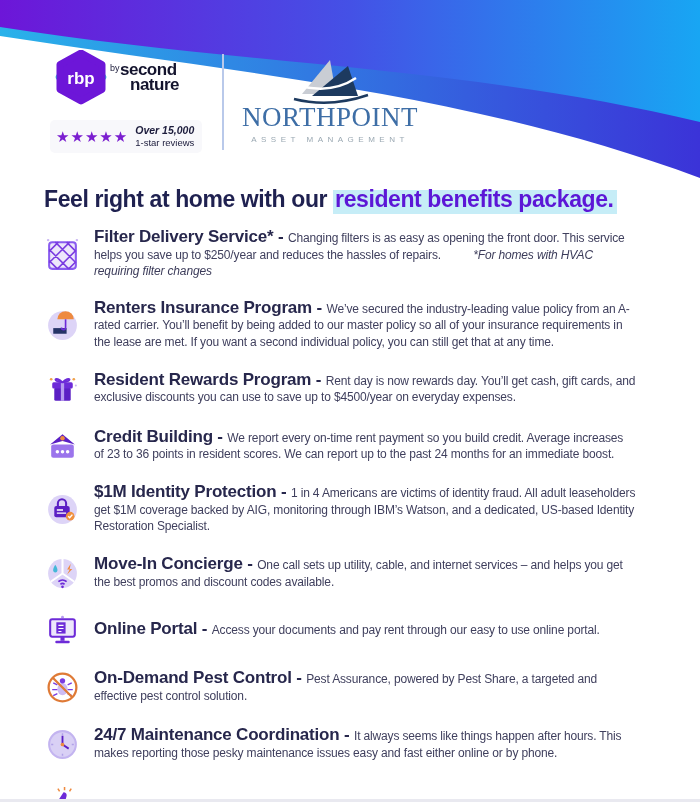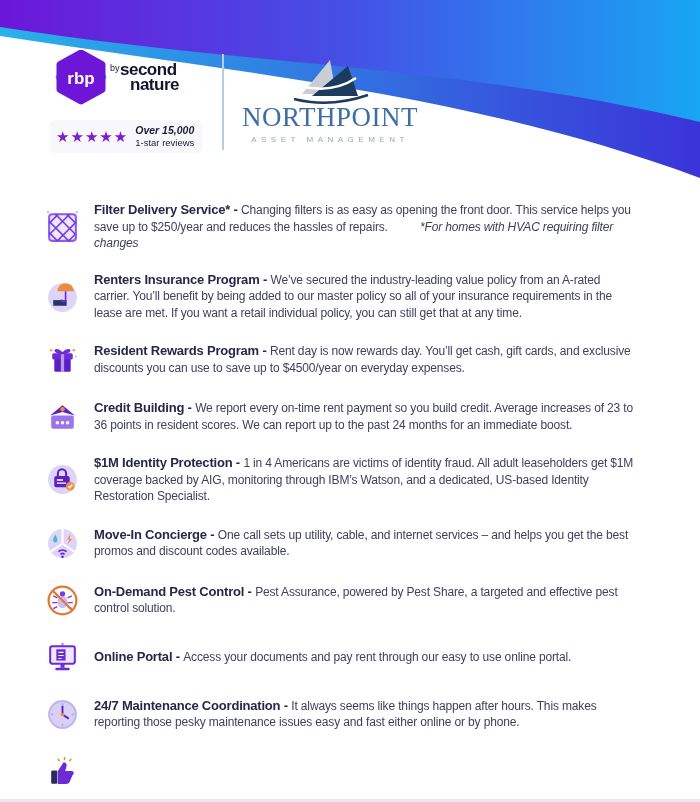--- a/index.html
+++ b/index.html
@@ -20,21 +20,21 @@
   .main { position:absolute; top:186px; left:44px; width:625px; }
   h1.title { font-size:23px; letter-spacing:-0.4px; color:#1f2150; font-weight:600; white-space:nowrap; }
   h1.title .hl { color:#5c17d6; font-weight:800;
     background:linear-gradient(180deg, rgba(198,237,247,0) 16%, #c6edf7 16%, #c6edf7 100%);
     padding:0 3px 2px 2px; }
 
   .blist { margin-top:16px; display:flex; flex-direction:column; gap:20px; width:592px; }
   .row { display:flex; align-items:center; gap:13px; }
   .bicon { width:37px; height:37px; flex:0 0 37px; }
   .btxt { font-size:12px; line-height:16.5px; letter-spacing:-0.15px; color:#40405e; width:578px; }
-  .btxt b { font-size:13px; color:#27274c; letter-spacing:-0.2px;text-align:right; }
+  .btxt b { font-size:17px; color:#27274c; letter-spacing:-0.2px;text-align:right; }
   .btxt i { color:#3c3c5a;margin-left:29px; }
 
   .footer-strip { position:absolute; bottom:0; left:0; width:700px; height:3px; background:#e9e9f0; }
 </style>
 </head>
 <body>
 
 <div class="page">
 
   <svg class="wave" viewBox="0 0 700 190" preserveAspectRatio="none">
@@ -80,41 +80,42 @@
         <polygon points="72,46 108,16 118,46" fill="#1d3a5f"></polygon>
         <path d="M60 36 Q92 44 116 28" stroke="#ffffff" stroke-width="2.5" fill="none"></path>
         <path d="M54 49 q36 9 74 -4" stroke="#1d3a5f" stroke-width="2.5" fill="none"></path>
         <text x="90" y="76" text-anchor="middle" font-family="Liberation Serif, serif" font-size="27" fill="#3e6ea6" letter-spacing="0.5">NORTHPOINT</text>
         <text x="90" y="92" text-anchor="middle" font-size="8" letter-spacing="4.5" fill="#9aa8b2">ASSET MANAGEMENT</text>
       </svg>
     </div>
   </div>
 
   <div class="main">
+    <h1 class="title"><span>Feel right at home with our </span><span class="hl">resident benefits package.</span></h1>
 
     <div class="blist">
 
       <div class="row">
         <svg class="bicon" viewBox="0 0 36 36">
           <rect x="5" y="6" width="26" height="26" rx="3" fill="#ede7fb" stroke="#8a5cf0" stroke-width="2"></rect>
           <path d="M5 15 L14 6 M5 26 L25 6 M13 32 L31 14 M24 32 L31 25 M22 6 L31 15 M11 6 L31 26 M5 13 L24 32 M5 24 L13 32" stroke="#7a3be0" stroke-width="1.5" fill="none"></path>
           <circle cx="4" cy="4" r="1.2" fill="#c9b6f2"></circle>
             <circle cx="32" cy="4" r="1.2" fill="#c9b6f2"></circle>
         </svg>
         <p class="btxt"><b>Filter Delivery Service* - </b><span>Changing filters is as easy as opening the front door. This service helps you save up to $250/year and reduces the hassles of repairs.</span><i> *For homes with HVAC requiring filter changes</i></p>
       </div>
 
       <div class="row">
         <svg class="bicon" viewBox="0 0 36 36">
           <circle cx="18" cy="19" r="14" fill="#ddd4f7"></circle>
           <path d="M9 21.5 h13 v5.5 h-13 z" fill="#253368"></path>
           <path d="M13 13 a8 8 0 0 1 16 0 Z" fill="#ee8a3f"></path>
           <path d="M21 13 v8 a2 2 0 0 1 -4 0" stroke="#6d2bd8" stroke-width="1.6" fill="none"></path>
         </svg>
-        <p class="btxt"><b>Renters Insurance Program - </b><span>We’ve secured the industry-leading value policy from an A-rated carrier. You’ll benefit by being added to our master policy so all of your insurance requirements in the lease are met. If you want a retail individual policy, you can still get that at any time.</span></p>
+        <p class="btxt"><b>Renters Insurance Program - </b><span>We’ve secured the industry-leading value policy from an A-rated carrier. You’ll benefit by being added to our master policy so all of your insurance requirements in the lease are met. If you want a second individual policy, you can still get that at any time.</span></p>
       </div>
 
       <div class="row">
         <svg class="bicon" viewBox="0 0 36 36">
           <rect x="10" y="17" width="16" height="13" rx="1.5" fill="#5b1fc4"></rect>
           <rect x="8" y="12" width="20" height="6" rx="1.5" fill="#6d2bd8"></rect>
           <rect x="16.4" y="12" width="3.2" height="18" fill="#b79bf0"></rect>
           <path d="M18 12 c-7 -7 -11 -1 0 0 c7 -7 11 -1 0 0" stroke="#6d2bd8" stroke-width="1.8" fill="none"></path>
           <circle cx="7" cy="9" r="1.3" fill="#f0a24a"></circle>
             <circle cx="29" cy="9" r="1.3" fill="#f0a24a"></circle>
@@ -154,43 +155,43 @@
           <path d="M11 9.5 c2.8 4 2.8 7.5 0 7.5 c-2.8 0 -2.8 -3.5 0 -7.5" fill="#45b8d8"></path>
           <path d="M26 8.5 l-3.5 5.5 h2.5 l-2.5 5 5 -5.5 h-2.5 z" fill="#ef8a3d"></path>
           <path d="M14 26 a6 6 0 0 1 8 0 M16 28.5 a3 3 0 0 1 4 0" stroke="#6d2bd8" stroke-width="1.6" fill="none"></path>
           <circle cx="18" cy="31" r="1.3" fill="#6d2bd8"></circle>
         </svg>
         <p class="btxt"><b>Move-In Concierge - </b><span>One call sets up utility, cable, and internet services – and helps you get the best promos and discount codes available.</span></p>
       </div>
 
       <div class="row">
         <svg class="bicon" viewBox="0 0 36 36">
-          <circle cx="18" cy="18" r="13.5" fill="#ffffff" stroke="#df7a36" stroke-width="2.2"></circle>
-          <ellipse cx="18" cy="19.5" rx="5" ry="6" fill="#cdbcf4"></ellipse>
-          <circle cx="18" cy="11.5" r="2.6" fill="#7a3be0"></circle>
-          <path d="M13 15.5 l-4 -2 M13 20 h-5 M13 24 l-4 2 M23 15.5 l4 -2 M23 20 h5 M23 24 l4 2" stroke="#7a3be0" stroke-width="1.3"></path>
-          <path d="M8.5 8.5 L27.5 27.5" stroke="#df7a36" stroke-width="2.2"></path>
-        </svg>
-        <p class="btxt"><b>On-Demand Pest Control - </b><span>Pest Assurance, powered by Pest Share, a targeted and effective pest control solution.</span></p>
-      </div>
-
-      <div class="row">
-        <svg class="bicon" viewBox="0 0 36 36">
           <circle cx="18" cy="5" r="1.4" fill="#b79bf0"></circle>
           <rect x="6" y="7" width="24" height="17" rx="2" fill="#ede7fb" stroke="#6d2bd8" stroke-width="2"></rect>
           <rect x="12" y="10" width="9" height="11" fill="#6d2bd8"></rect>
           <path d="M14 13 h5 M14 16 h5 M14 19 h3" stroke="#ffffff" stroke-width="1"></path>
           <rect x="16" y="24" width="4" height="4" fill="#6d2bd8"></rect>
           <rect x="11" y="28" width="14" height="2.5" rx="1" fill="#6d2bd8"></rect>
         </svg>
         <p class="btxt"><b>Online Portal - </b><span>Access your documents and pay rent through our easy to use online portal.</span></p>
       </div>
 
       <div class="row">
         <svg class="bicon" viewBox="0 0 36 36">
+          <circle cx="18" cy="18" r="13.5" fill="#ffffff" stroke="#df7a36" stroke-width="2.2"></circle>
+          <ellipse cx="18" cy="19.5" rx="5" ry="6" fill="#cdbcf4"></ellipse>
+          <circle cx="18" cy="11.5" r="2.6" fill="#7a3be0"></circle>
+          <path d="M13 15.5 l-4 -2 M13 20 h-5 M13 24 l-4 2 M23 15.5 l4 -2 M23 20 h5 M23 24 l4 2" stroke="#7a3be0" stroke-width="1.3"></path>
+          <path d="M8.5 8.5 L27.5 27.5" stroke="#df7a36" stroke-width="2.2"></path>
+        </svg>
+        <p class="btxt"><b>On-Demand Pest Control - </b><span>Pest Assurance, powered by Pest Share, a targeted and effective pest control solution.</span></p>
+      </div>
+
+      <div class="row">
+        <svg class="bicon" viewBox="0 0 36 36">
           <circle cx="18" cy="18" r="13" fill="#d9d0f5" stroke="#c3b4f0" stroke-width="2"></circle>
           <path d="M18 7 v2 M18 27 v2 M7 18 h2 M27 18 h2" stroke="#b0a0e8" stroke-width="1.4"></path>
           <path d="M18 18 V9.5 M18 18 L24 22" stroke="#5b1fc4" stroke-width="1.8"></path>
           <circle cx="18" cy="18" r="1.8" fill="#ee8a3f"></circle>
         </svg>
         <p class="btxt"><b>24/7 Maintenance Coordination - </b><span>It always seems like things happen after hours. This makes reporting those pesky maintenance issues easy and fast either online or by phone.</span></p>
       </div>
 
       <div class="row">
         <svg class="bicon" viewBox="0 0 36 36">

